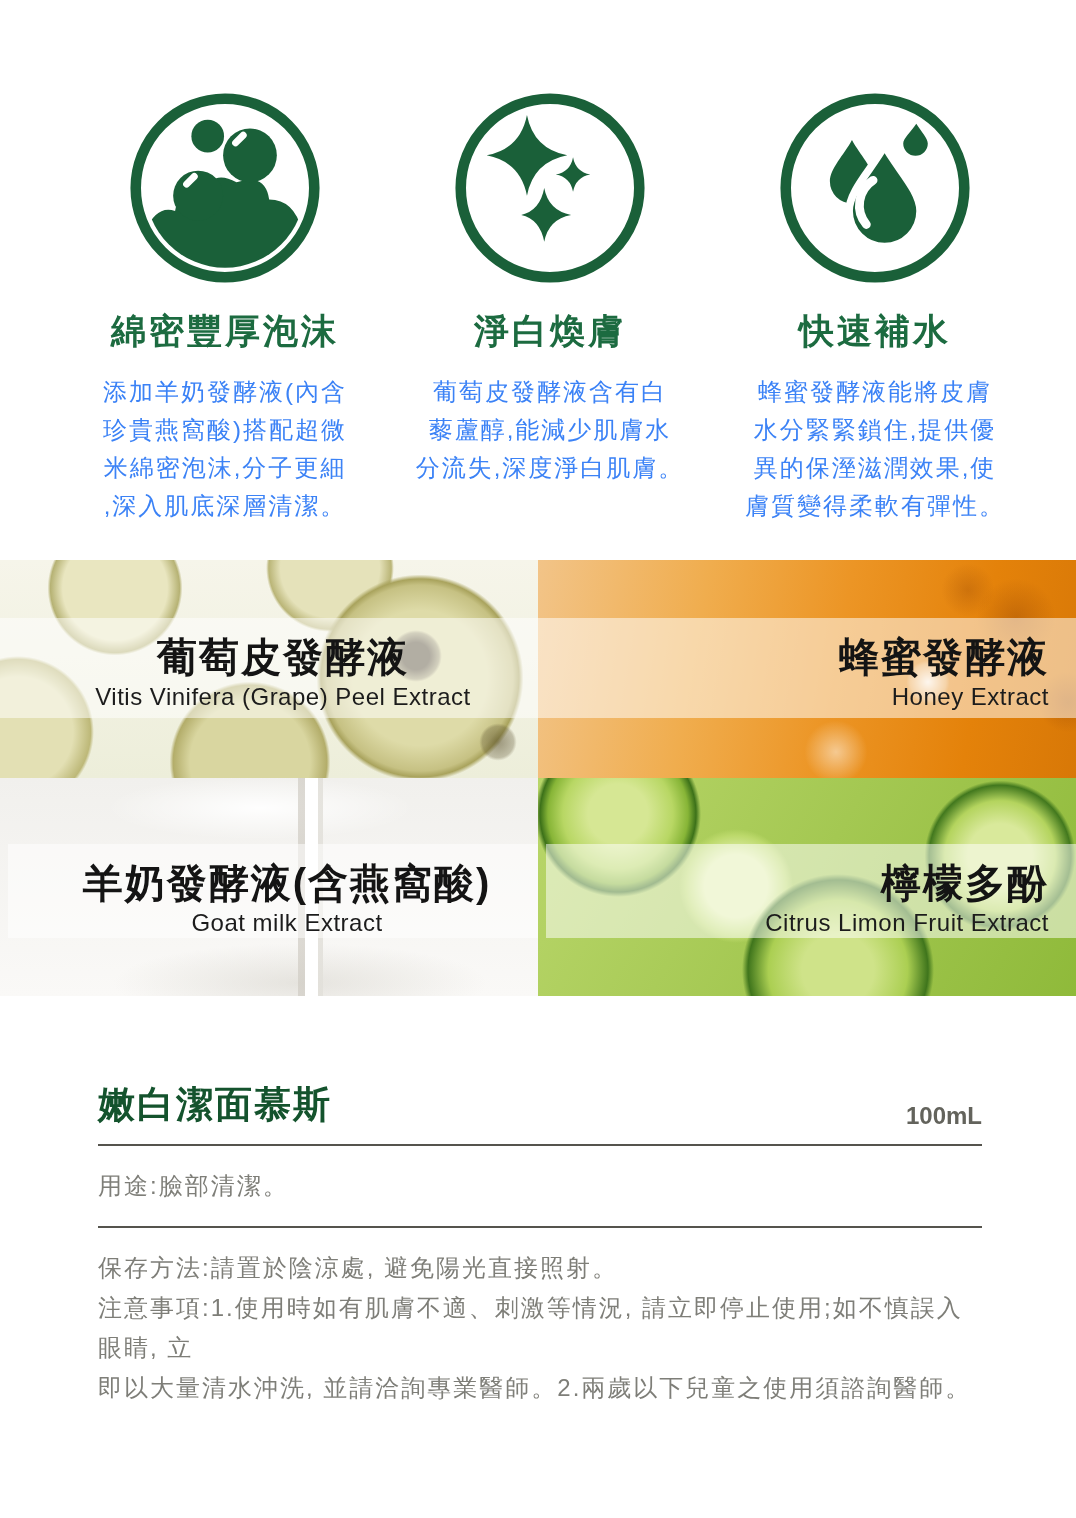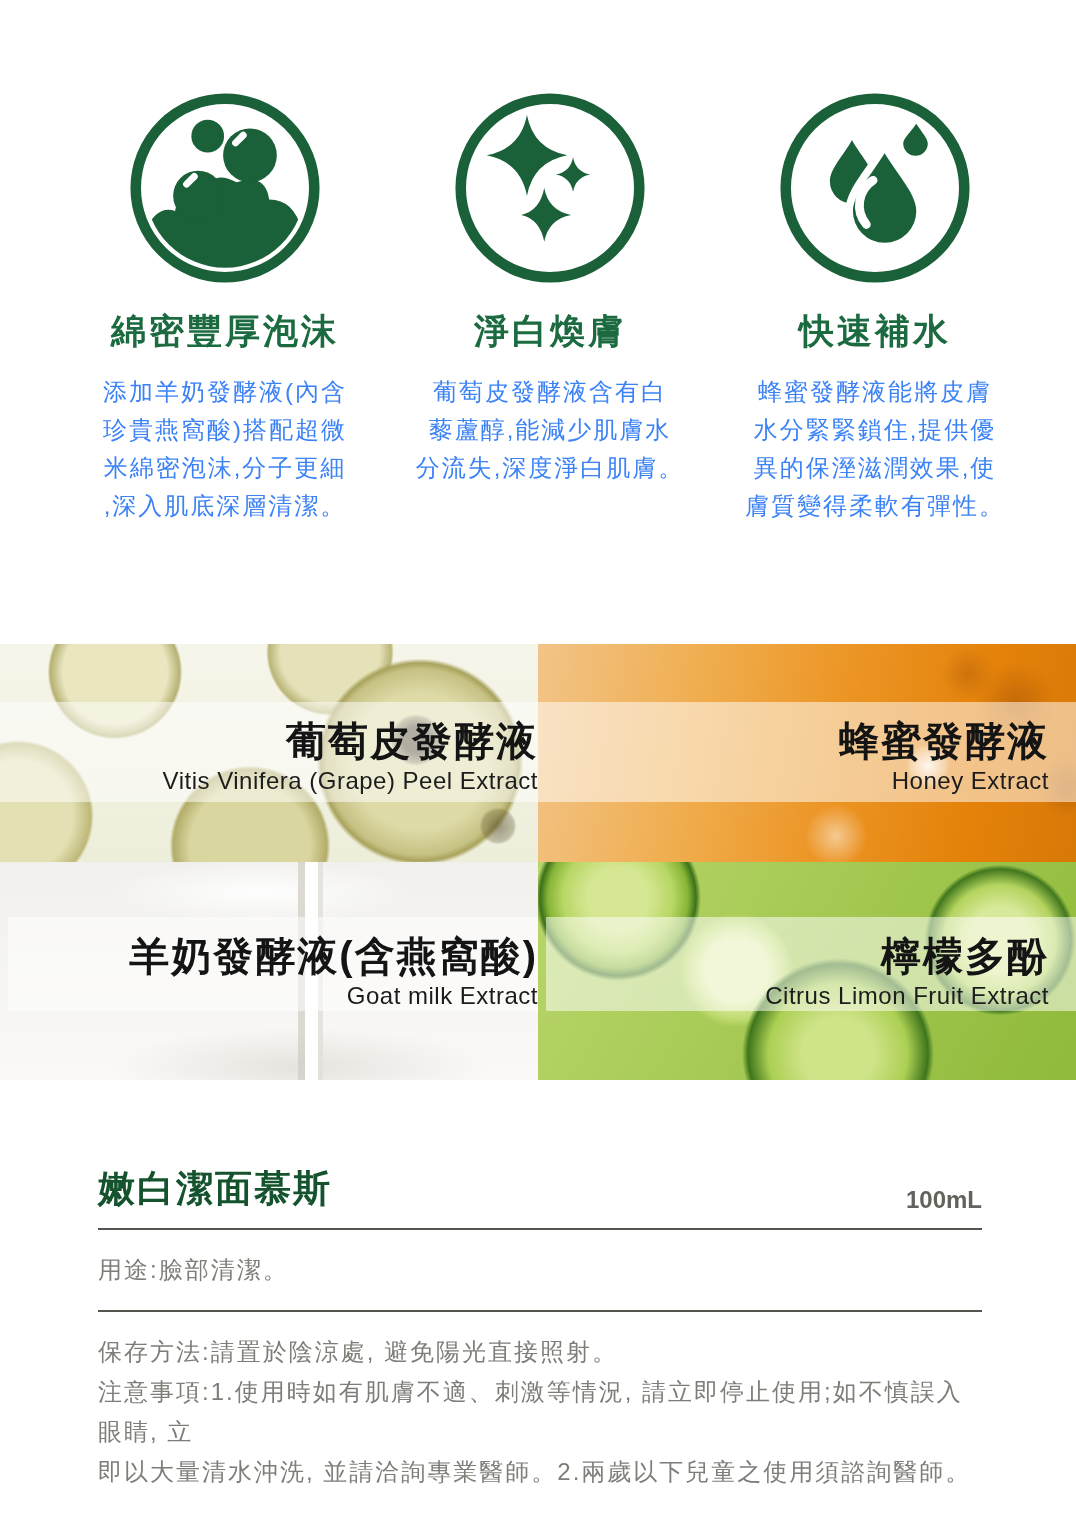--- a/index.html
+++ b/index.html
@@ -3,21 +3,21 @@
 <meta charset="utf-8">
 <style>
   html,body{margin:0;padding:0;}
   body{
     width:1076px;height:1518px;background:#ffffff;
     font-family:"Liberation Sans","DejaVu Sans",sans-serif;
     position:relative;overflow:hidden;
   }
   
   .features{
-    box-sizing:border-box;height:644px;padding:92px 48px 0 72px;
+    box-sizing:border-box;height:560px;padding:92px 48px 0 72px;
     display:flex;gap:19px;
   }
   .feature{flex:1;display:flex;flex-direction:column;align-items:center;}
   .icon-circle{width:192px;height:192px;}
   .icon-circle svg{width:100%;height:100%;display:block;}
   .feature h2{
     margin:24px 0 0 0;font-size:35px;font-weight:700;color:#1c6b40;
     letter-spacing:3px;text-align:center;
   }
   .feature p{
@@ -28,22 +28,22 @@
   .ingredient-grid{
     width:1076px;height:436px;display:grid;
     grid-template-columns:538px 538px;grid-template-rows:218px 218px;
   }
   .cell{position:relative;overflow:hidden;}
   .label-band{
     position:absolute;left:0;right:0;top:58px;height:100px;
     background:rgba(255,255,255,0.52);
     box-sizing:border-box;padding-top:16px;
   }
-  .row2 .label-band{top:55px;height:94px;margin-left:8px;}
-  .label-band.align-left{padding-left:28px;text-align:right;}
+  .row2 .label-band{top:66px;height:94px;margin-left:8px;}
+  .label-band.align-left{padding-left:28px;text-align:center;}
   .label-band.align-right{padding-right:27px;text-align:right;}
   .label-zh{font-size:40px;font-weight:700;color:#141414;letter-spacing:2px;line-height:1.15;}
   .label-en{font-size:24px;color:#1c1c1c;margin-top:3px;letter-spacing:0.5px;}
   .photo-grapes{
     background-color:#eef0dc;
     background-image:
       radial-gradient(circle 26px at 498px 182px, rgba(86,76,42,.55), rgba(86,76,42,.3) 60%, transparent 72%),
       radial-gradient(circle 34px at 416px 96px, #5f5640 40%, rgba(95,86,64,.45) 68%, transparent 76%),
       radial-gradient(circle 95px at 115px 28px, #e9e6c0 55%, #b6b274 68%, transparent 71%),
       radial-gradient(circle 110px at 18px 172px, #e3e0b4 50%, #bdb878 66%, transparent 69%),

